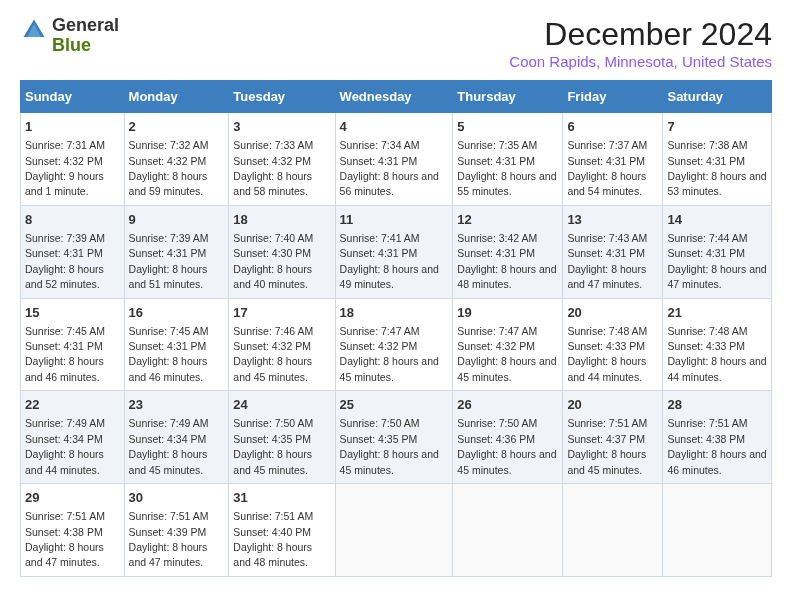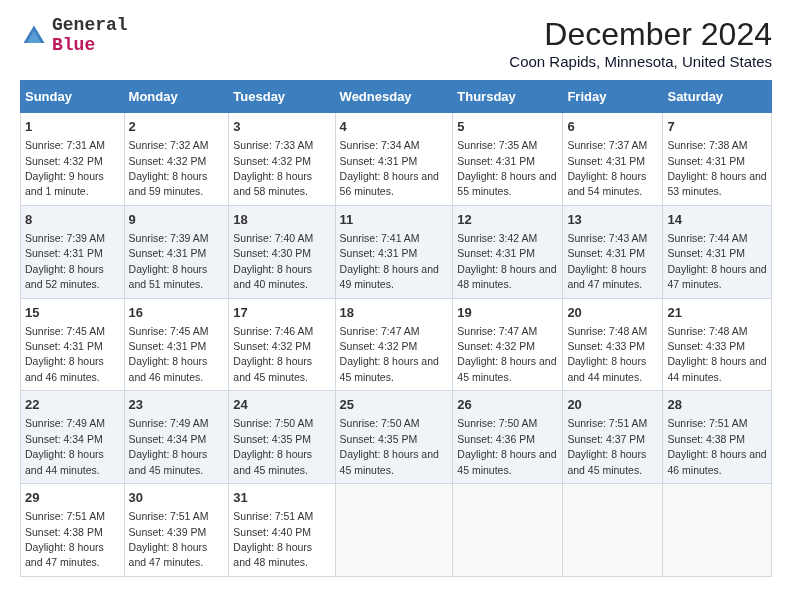--- a/index.html
+++ b/index.html
@@ -11,44 +11,43 @@
       padding: 16px 20px;
     }
     .header {
       display: flex;
       justify-content: space-between;
       align-items: flex-start;
       margin-bottom: 10px;
     }
     .logo {
       display: flex;
-      align-items: center;
+      align-items: flex-start;
       gap: 4px;
-      font-family: Liberation Mono, monospace;
     }
     .logo-text {
       font-size: 18px;
       font-weight: bold;
       color: #333;
       line-height: 1.1;
     }
-    .logo-blue { color: #be185d; }
+    .logo-blue { color: #4d7c0f; }
     .logo-icon {
       width: 28px;
       height: 28px;
     }
     .title-block { text-align: right; }
     .main-title {
       font-size: 32px;
       font-weight: normal;
       color: #222;
     }
     .subtitle {
       font-size: 15px;
-      color: #0f172a;
+      color: #8b5cf6;
     }
     table {
       width: 100%;
       border-collapse: collapse;
       font-size: 11px;
     }
     thead tr {
       background: #3d7ebf;
       color: #fff;
       margin-left: 36px;

